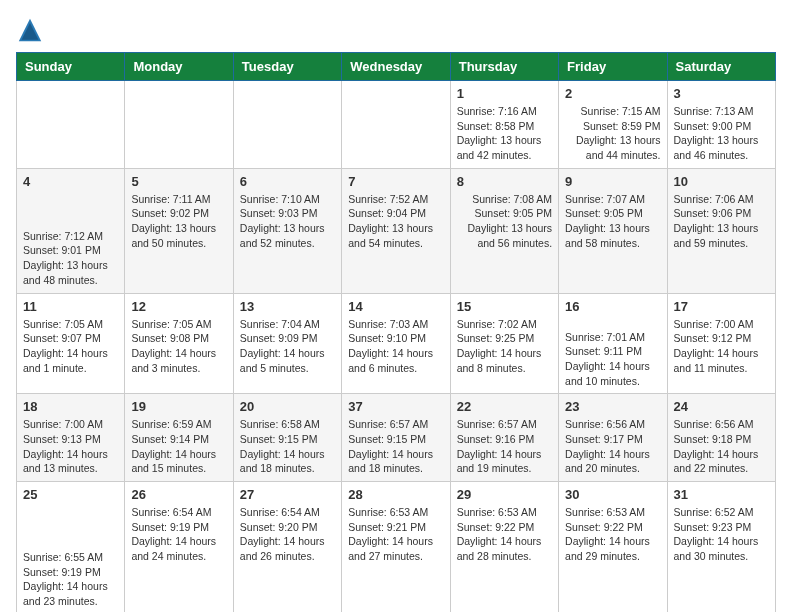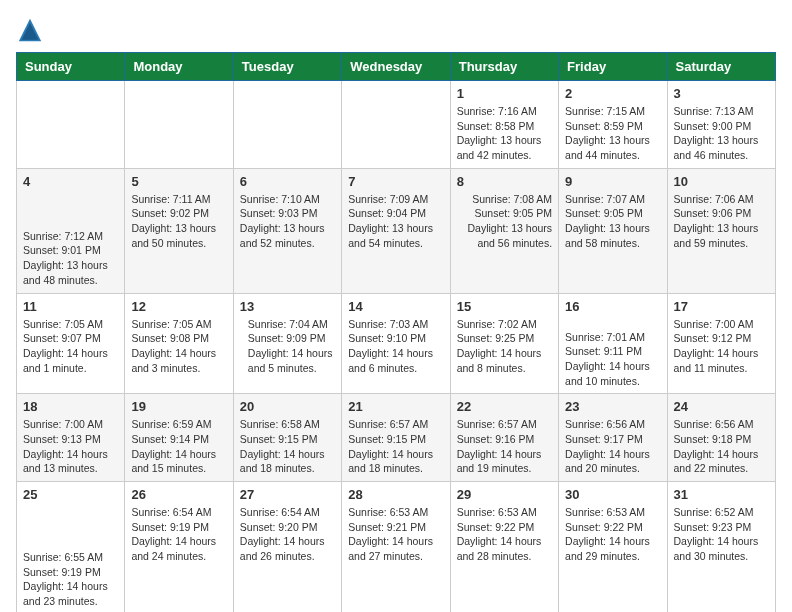--- a/index.html
+++ b/index.html
@@ -136,21 +136,21 @@
         <td class="empty-cell"></td>
         <td>
           <div class="day-num">1</div>
           <div class="day-info" style="white-space: pre-line;">Sunrise: 7:16 AM
 Sunset: 8:58 PM
 Daylight: 13 hours
 and 42 minutes.</div>
         </td>
         <td>
           <div class="day-num">2</div>
-          <div class="day-info" style="white-space: pre-line;">Sunrise: 7:15 AM
+          <div class="day-info" style="white-space: pre-line; text-align: right;">Sunrise: 7:15 AM
 Sunset: 8:59 PM
 Daylight: 13 hours
 and 44 minutes.</div>
         </td>
         <td>
           <div class="day-num">3</div>
           <div class="day-info" style="white-space: pre-line;">Sunrise: 7:13 AM
 Sunset: 9:00 PM
 Daylight: 13 hours
 and 46 minutes.</div>
@@ -173,21 +173,21 @@
         </td>
         <td>
           <div class="day-num">6</div>
           <div class="day-info" style="white-space: pre-line;">Sunrise: 7:10 AM
 Sunset: 9:03 PM
 Daylight: 13 hours
 and 52 minutes.</div>
         </td>
         <td>
           <div class="day-num">7</div>
-          <div class="day-info" style="white-space: pre-line;">Sunrise: 7:09 AM
+          <div class="day-info" style="white-space: pre-line;">Sunrise: 7:52 AM
 Sunset: 9:04 PM
 Daylight: 13 hours
 and 54 minutes.</div>
         </td>
         <td>
           <div class="day-num">8</div>
           <div class="day-info" style="white-space: pre-line; text-align: right;">Sunrise: 7:08 AM
 Sunset: 9:05 PM
 Daylight: 13 hours
 and 56 minutes.</div>
@@ -217,21 +217,21 @@
         </td>
         <td>
           <div class="day-num">12</div>
           <div class="day-info" style="white-space: pre-line;">Sunrise: 7:05 AM
 Sunset: 9:08 PM
 Daylight: 14 hours
 and 3 minutes.</div>
         </td>
         <td>
           <div class="day-num">13</div>
-          <div class="day-info" style="white-space: pre-line; margin-left: 8px;">Sunrise: 7:04 AM
+          <div class="day-info" style="white-space: pre-line;">Sunrise: 7:04 AM
 Sunset: 9:09 PM
 Daylight: 14 hours
 and 5 minutes.</div>
         </td>
         <td>
           <div class="day-num">14</div>
           <div class="day-info" style="white-space: pre-line;">Sunrise: 7:03 AM
 Sunset: 9:10 PM
 Daylight: 14 hours
 and 6 minutes.</div>
@@ -274,21 +274,21 @@
 and 15 minutes.</div>
         </td>
         <td>
           <div class="day-num">20</div>
           <div class="day-info" style="white-space: pre-line;">Sunrise: 6:58 AM
 Sunset: 9:15 PM
 Daylight: 14 hours
 and 18 minutes.</div>
         </td>
         <td>
-          <div class="day-num">21</div>
+          <div class="day-num">37</div>
           <div class="day-info" style="white-space: pre-line;">Sunrise: 6:57 AM
 Sunset: 9:15 PM
 Daylight: 14 hours
 and 18 minutes.</div>
         </td>
         <td>
           <div class="day-num">22</div>
           <div class="day-info" style="white-space: pre-line;">Sunrise: 6:57 AM
 Sunset: 9:16 PM
 Daylight: 14 hours

